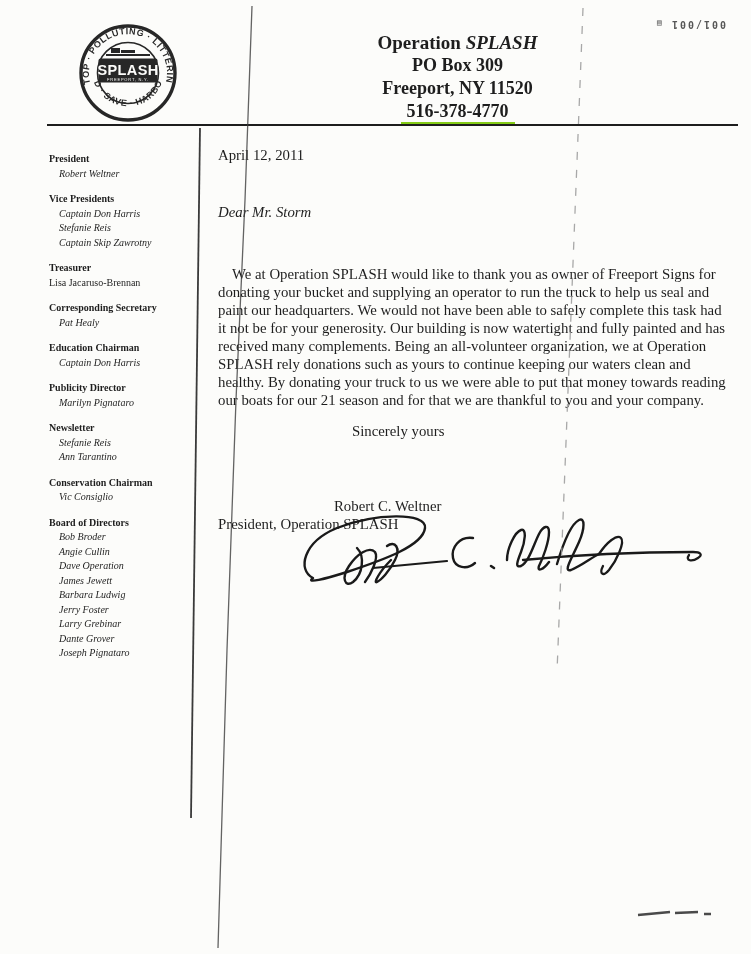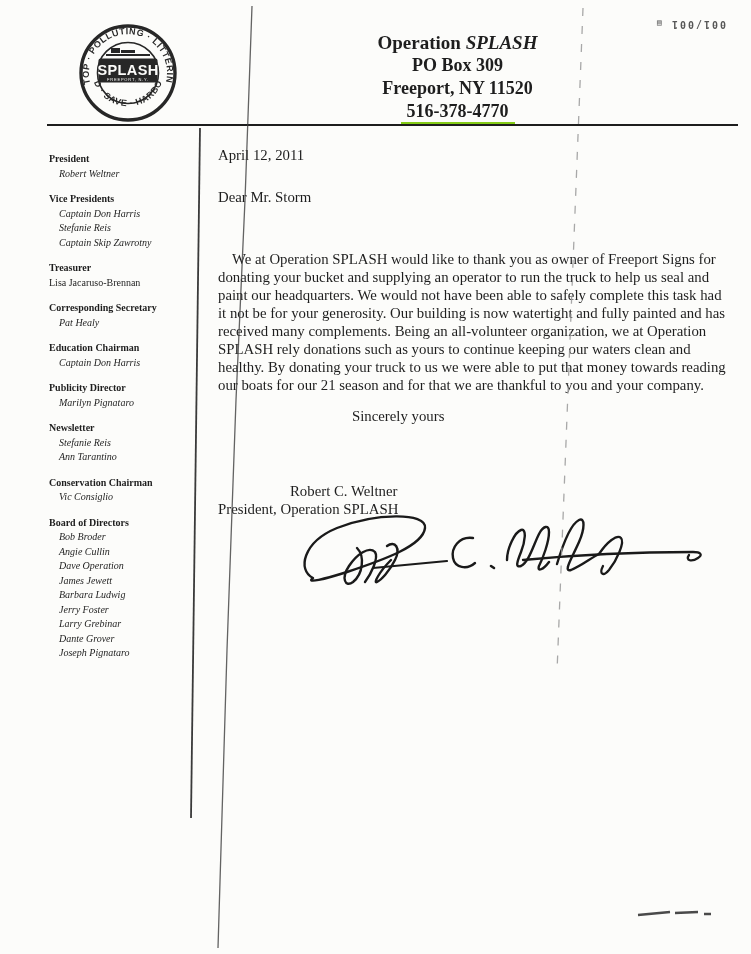--- a/index.html
+++ b/index.html
@@ -33,24 +33,24 @@
   .sidebar{position:absolute;left:49px;top:152px;width:145px;font-size:10px;line-height:14.5px;}
   .sb-group{margin-bottom:11px;}
   .sb-title{font-weight:bold;}
   .sb-name{padding-left:10px;}
   .sb-name.it{font-style:italic;}
   .sb-name.ni{padding-left:0;}
   
   .letter{position:absolute;left:218px;top:146px;width:514px;font-size:14.8px;line-height:18px;}
   .lt-date{margin-bottom:0;}
   .lt-address{margin-top:37px;line-height:19px;}
-  .lt-salutation{margin-top:24px;}
+  .lt-salutation{margin-top:39px;font-style:italic;}
   .lt-body{margin-top:44px;text-indent:14px;text-align:left;}
   .lt-closing{margin-top:13px;margin-left:134px;}
-  .lt-signame{margin-top:57px;margin-left:72px;line-height:18px;}
+  .lt-signame{margin-top:57px;margin-left:116px;line-height:18px;}
   .lt-sigtitle{line-height:18px;}
   .signature-svg{position:absolute;left:295px;top:508px;width:420px;height:90px;}
   .overlay-svg{position:absolute;left:0;top:0;width:751px;height:954px;pointer-events:none;}
 </style>
 </head>
 <body>
 
 <div class="page">
 
   <div class="fax-stamp">

